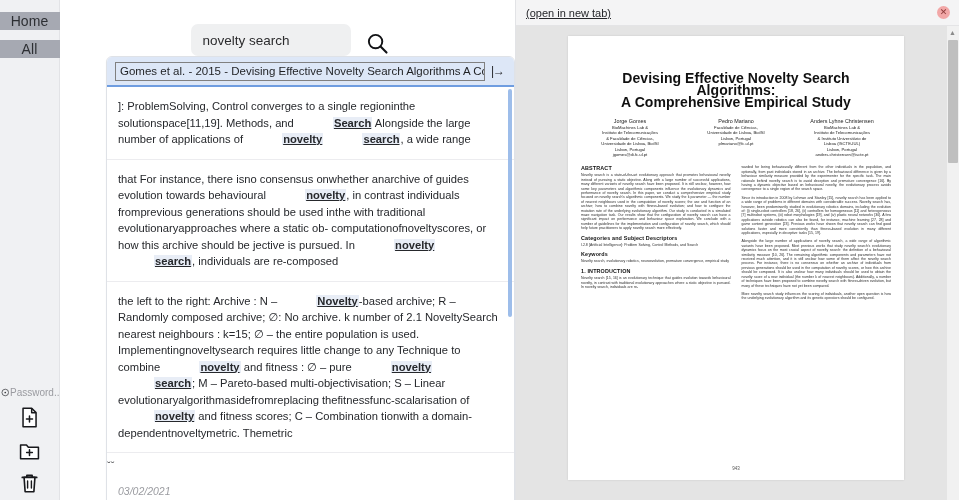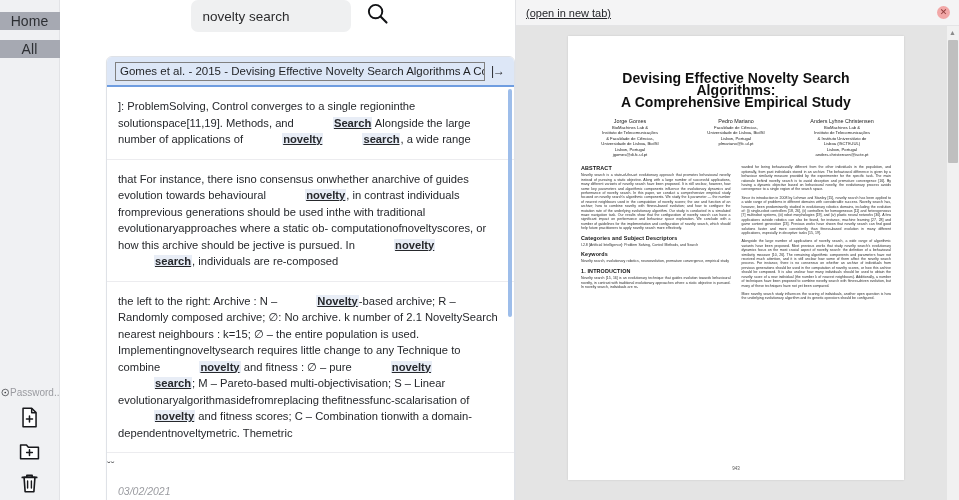--- a/index.html
+++ b/index.html
@@ -56,21 +56,21 @@
   
   .results-pane {
     width: 455px; flex: 0 0 455px;
     height: 500px;
     background: #ffffff;
     position: relative;
     overflow: hidden;
   }
   .search-row {
     height: 56px;
-    display: flex; align-items: flex-start;
+    display: flex; align-items: flex-end;
     justify-content: center;
     gap: 14px;
     padding-left: 6px;
   }
   .search-box {
     width: 160px; height: 32px;
     background: #eff0f1;
     border: none; border-radius: 7px;
     font-size: 13.5px;
     color: #2c2c2e;

